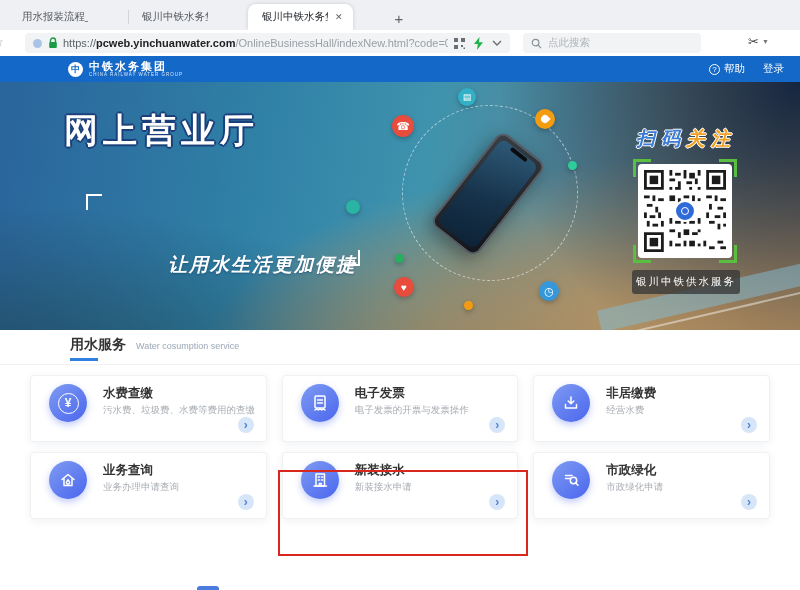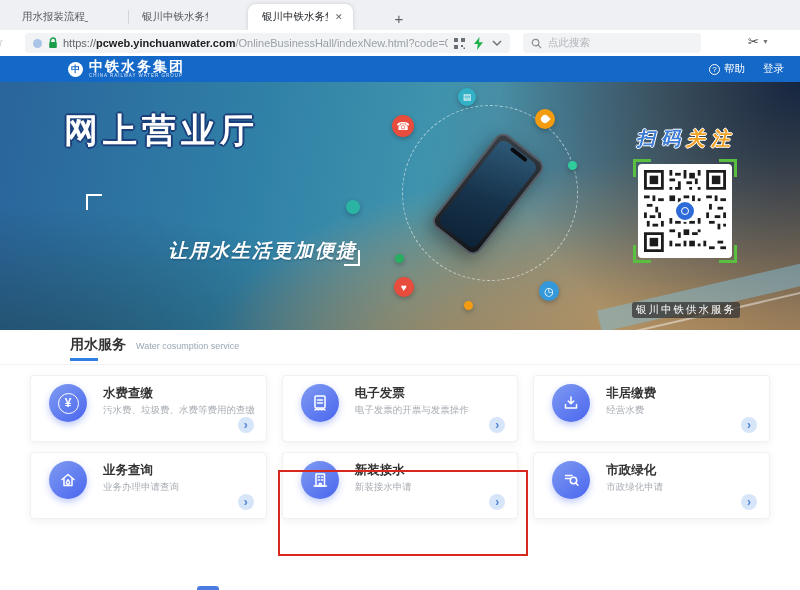--- a/index.html
+++ b/index.html
@@ -30,41 +30,41 @@
                 border-radius:4px; display:flex; align-items:center; padding:0 8px; }
   .search-ph { font-size:10.5px; color:#b0b4b9; margin-left:6px; }
   .scissors { position:absolute; left:748px; top:4px; font-size:13px; color:#444; display:flex; align-items:center; gap:3px; }
   .scissors .caret { font-size:7px; color:#777; }
 
   
   .siteheader { height:26px; background:#1468c8; display:flex; align-items:center; padding:0 16px 0 68px; position:relative; }
   .emblem { width:15px; height:15px; border-radius:50%; background:#fff; color:#1468c8; font-size:9px; font-weight:bold;
             display:flex; align-items:center; justify-content:center; margin-right:6px; flex:none; }
   .logotxt { color:#fff; line-height:1; }
-  .logotxt .cn { font-size:14px; font-weight:bold; letter-spacing:2px; }
+  .logotxt .cn { font-size:11px; font-weight:bold; letter-spacing:2px; }
   .logotxt .en { font-size:4.5px; letter-spacing:1px; opacity:.85; margin-top:1px; }
   .hdr-right { position:absolute; right:16px; top:0; height:100%; display:flex; align-items:center; gap:18px; color:#fff; font-size:10.5px; }
   .help { display:flex; align-items:center; gap:4px; }
   .qmark { width:11px; height:11px; border:1px solid #fff; border-radius:50%; font-size:8px; display:flex; align-items:center; justify-content:center; }
 
   
   .hero { position:relative; height:248px; overflow:hidden;
     background:
       radial-gradient(circle at 100% 0%, rgba(12,30,60,.92), rgba(12,30,60,0) 36%),
       radial-gradient(ellipse at 90% 94%, rgba(196,152,96,.95), rgba(196,152,96,0) 48%),
       radial-gradient(ellipse at 58% 122%, rgba(150,115,75,.85), rgba(150,115,75,0) 42%),
       radial-gradient(ellipse at 0% 115%, rgba(28,58,66,.6), rgba(28,58,66,0) 40%),
       linear-gradient(100deg,#2a649b 0%,#2f7fa6 30%,#3f93ad 52%,#52889b 68%,#6f7f78 84%,#8a7a5e 100%);
   }
   .hero-title { position:absolute; left:64px; top:26px; font-size:34px; font-weight:bold; color:#fff; letter-spacing:5px;
     text-shadow:-2px 0 #1b3f7a,2px 0 #1b3f7a,0 -2px #1b3f7a,0 2px #1b3f7a,-1px -1px #1b3f7a,1px 1px #1b3f7a,-1px 1px #1b3f7a,1px -1px #1b3f7a; }
   .q-open { position:absolute; left:86px; top:112px; width:16px; height:16px; border-left:2px solid #fff; border-top:2px solid #fff; }
   .q-close { position:absolute; left:344px; top:168px; width:16px; height:16px; border-right:2px solid #fff; border-bottom:2px solid #fff; }
   .slogan { position:absolute; color:#fff; font-size:19px; font-style:italic; font-weight:bold; letter-spacing:2px; text-shadow:0 1px 2px rgba(0,40,80,.4); }
-  .s1 { left:104px; top:120px; } .s2 { left:168px; top:156px;font-style:italic; }
+  .s1 { left:104px; top:120px; } .s2 { left:168px; top:170px;font-style:italic; }
 
   .dashed-ring { position:absolute; left:402px; top:23px; width:176px; height:176px; border:1.5px dashed rgba(255,255,255,.55); border-radius:50%; }
   .phone { position:absolute; left:459px; top:53px; width:58px; height:118px; border-radius:10px;
            background:linear-gradient(135deg,#3a3f46,#121519); border:2px solid #565b63; transform:rotate(38deg); box-shadow:0 6px 18px rgba(0,0,0,.35); }
   .phone .screen { position:absolute; inset:4px; border-radius:7px; background:linear-gradient(160deg,#2e5a78 0%,#16324a 55%,#0d2236 100%); }
   .phone .notch { position:absolute; left:50%; top:5px; transform:translateX(-50%); width:20px; height:4px; border-radius:2px; background:#0a0c0f; }
   .h-dot { position:absolute; border-radius:50%; display:flex; align-items:center; justify-content:center; color:#fff; box-shadow:0 2px 5px rgba(0,0,0,.25); }
   .drop-shape { width:8px; height:8px; background:#fff; border-radius:50% 0 50% 50%; transform:rotate(45deg); }
   .river { position:absolute; left:596px; top:198px; width:270px; height:22px; background:rgba(130,190,215,.5); transform:rotate(-13deg); }
   .river-line { position:absolute; left:560px; top:232px; width:290px; height:2px; background:rgba(255,255,255,.45); transform:rotate(-13deg); }
@@ -75,22 +75,22 @@
   .qr-box { position:absolute; left:638px; top:82px; width:94px; height:94px; background:#fff; border-radius:4px; padding:6px; }
   .qr-box svg { width:100%; height:100%; display:block; }
   .qr-corner { position:absolute; width:18px; height:18px; }
   .qc-tl { left:-5px; top:-5px; border-left:3px solid #5abf41; border-top:3px solid #5abf41; }
   .qc-tr { right:-5px; top:-5px; border-right:3px solid #5abf41; border-top:3px solid #5abf41; }
   .qc-bl { left:-5px; bottom:-5px; border-left:3px solid #5abf41; border-bottom:3px solid #5abf41; }
   .qc-br { right:-5px; bottom:-5px; border-right:3px solid #5abf41; border-bottom:3px solid #5abf41; }
   .qr-center { position:absolute; left:50%; top:50%; transform:translate(-50%,-50%); width:22px; height:22px; border-radius:50%;
                background:#2f6bd8; border:2px solid #fff; display:flex; align-items:center; justify-content:center; }
   .qr-center i { width:8px; height:8px; border:1.5px solid #fff; border-radius:50%; }
-  .qr-caption { position:absolute; left:632px; top:188px; width:108px; height:16px; background:rgba(55,55,55,.78); border-radius:3px;
-                color:#fff; font-size:10.5px; letter-spacing:2px; display:flex; align-items:center; justify-content:center;margin-top:32px; }
+  .qr-caption { position:absolute; left:632px; top:188px; width:108px; height:24px; background:rgba(55,55,55,.78); border-radius:3px;
+                color:#fff; font-size:10.5px; letter-spacing:2px; display:flex; align-items:center; justify-content:center; }
 
   
   .content { background:#fff; padding-top:6px; }
   .sec-head { padding:0 0 6px 70px; border-bottom:1px solid #f1f2f4; display:flex; align-items:baseline; gap:10px; }
   .sec-title { font-size:14px; font-weight:bold; color:#333; position:relative; padding-bottom:4px; }
   .sec-title::after { content:""; position:absolute; left:0; bottom:-3px; width:28px; height:3px; background:#2f7fe0; }
   .sec-sub { font-size:9px; color:#9aa7b5; }
   .cards { display:flex; gap:15px; margin:10px 30px 0; }
   .m-sec2 { margin-top:16px; }
   .card { flex:1; height:67px; background:#fff; border:1px solid #f0f1f3; border-radius:4px; position:relative;

